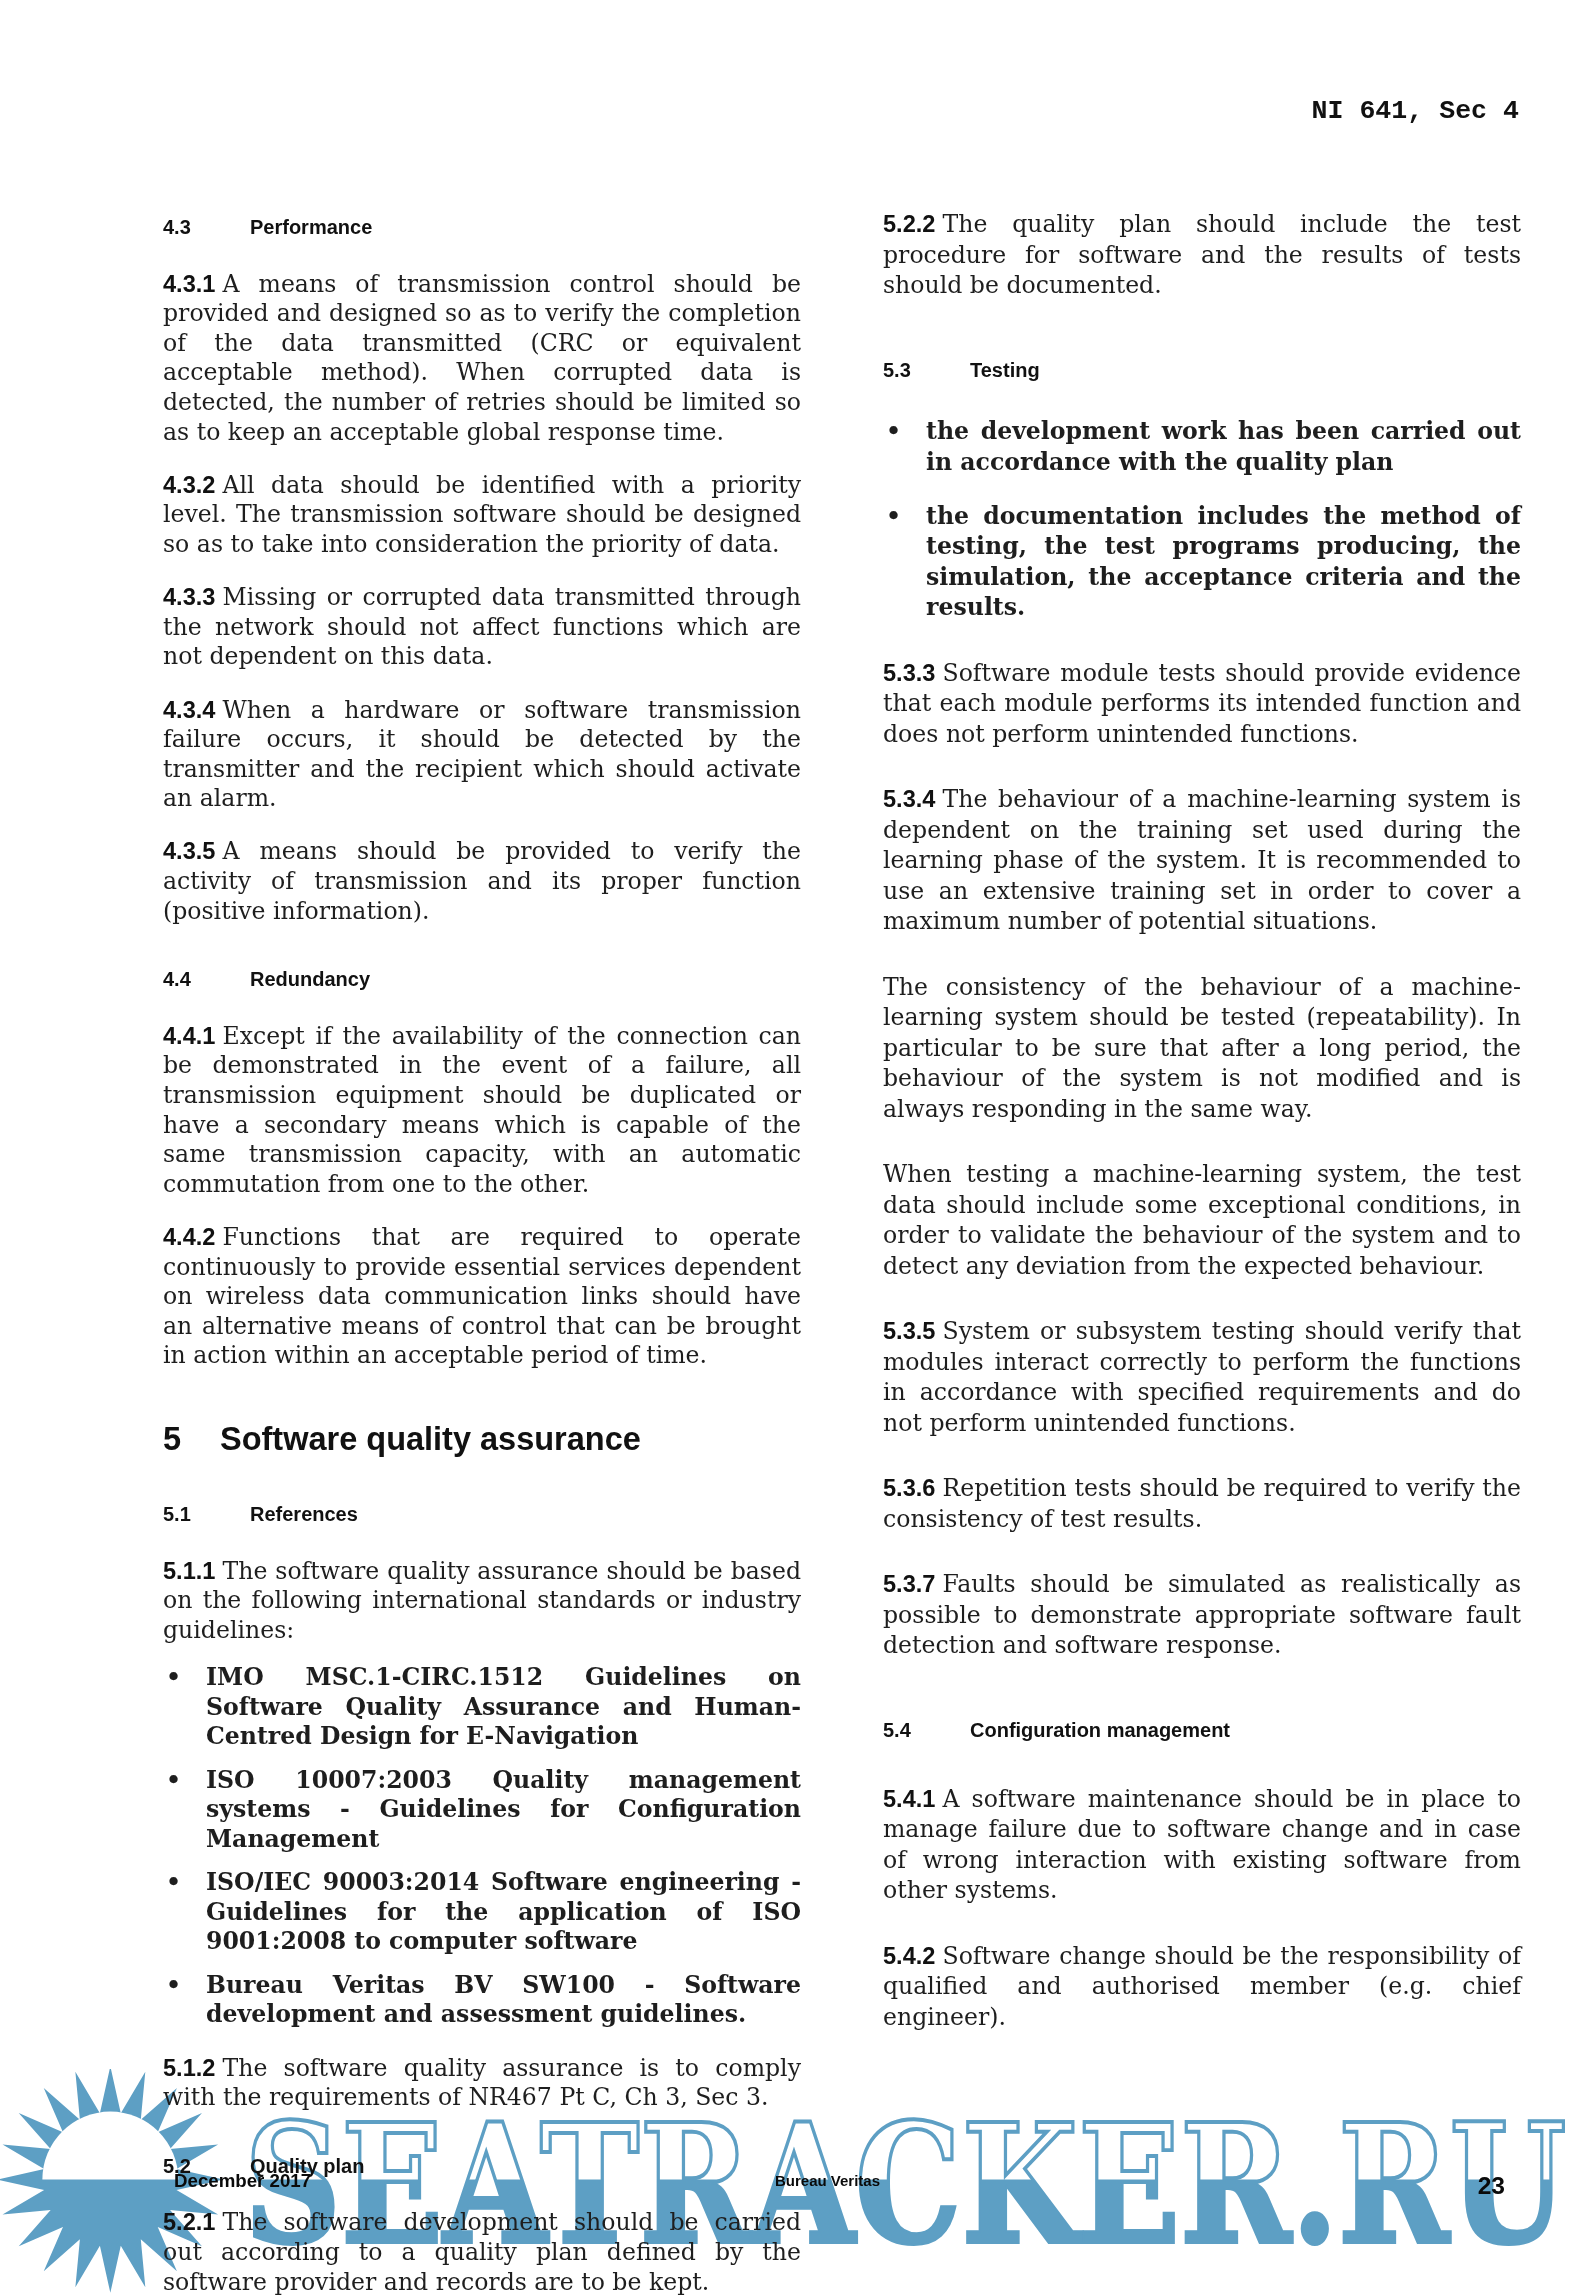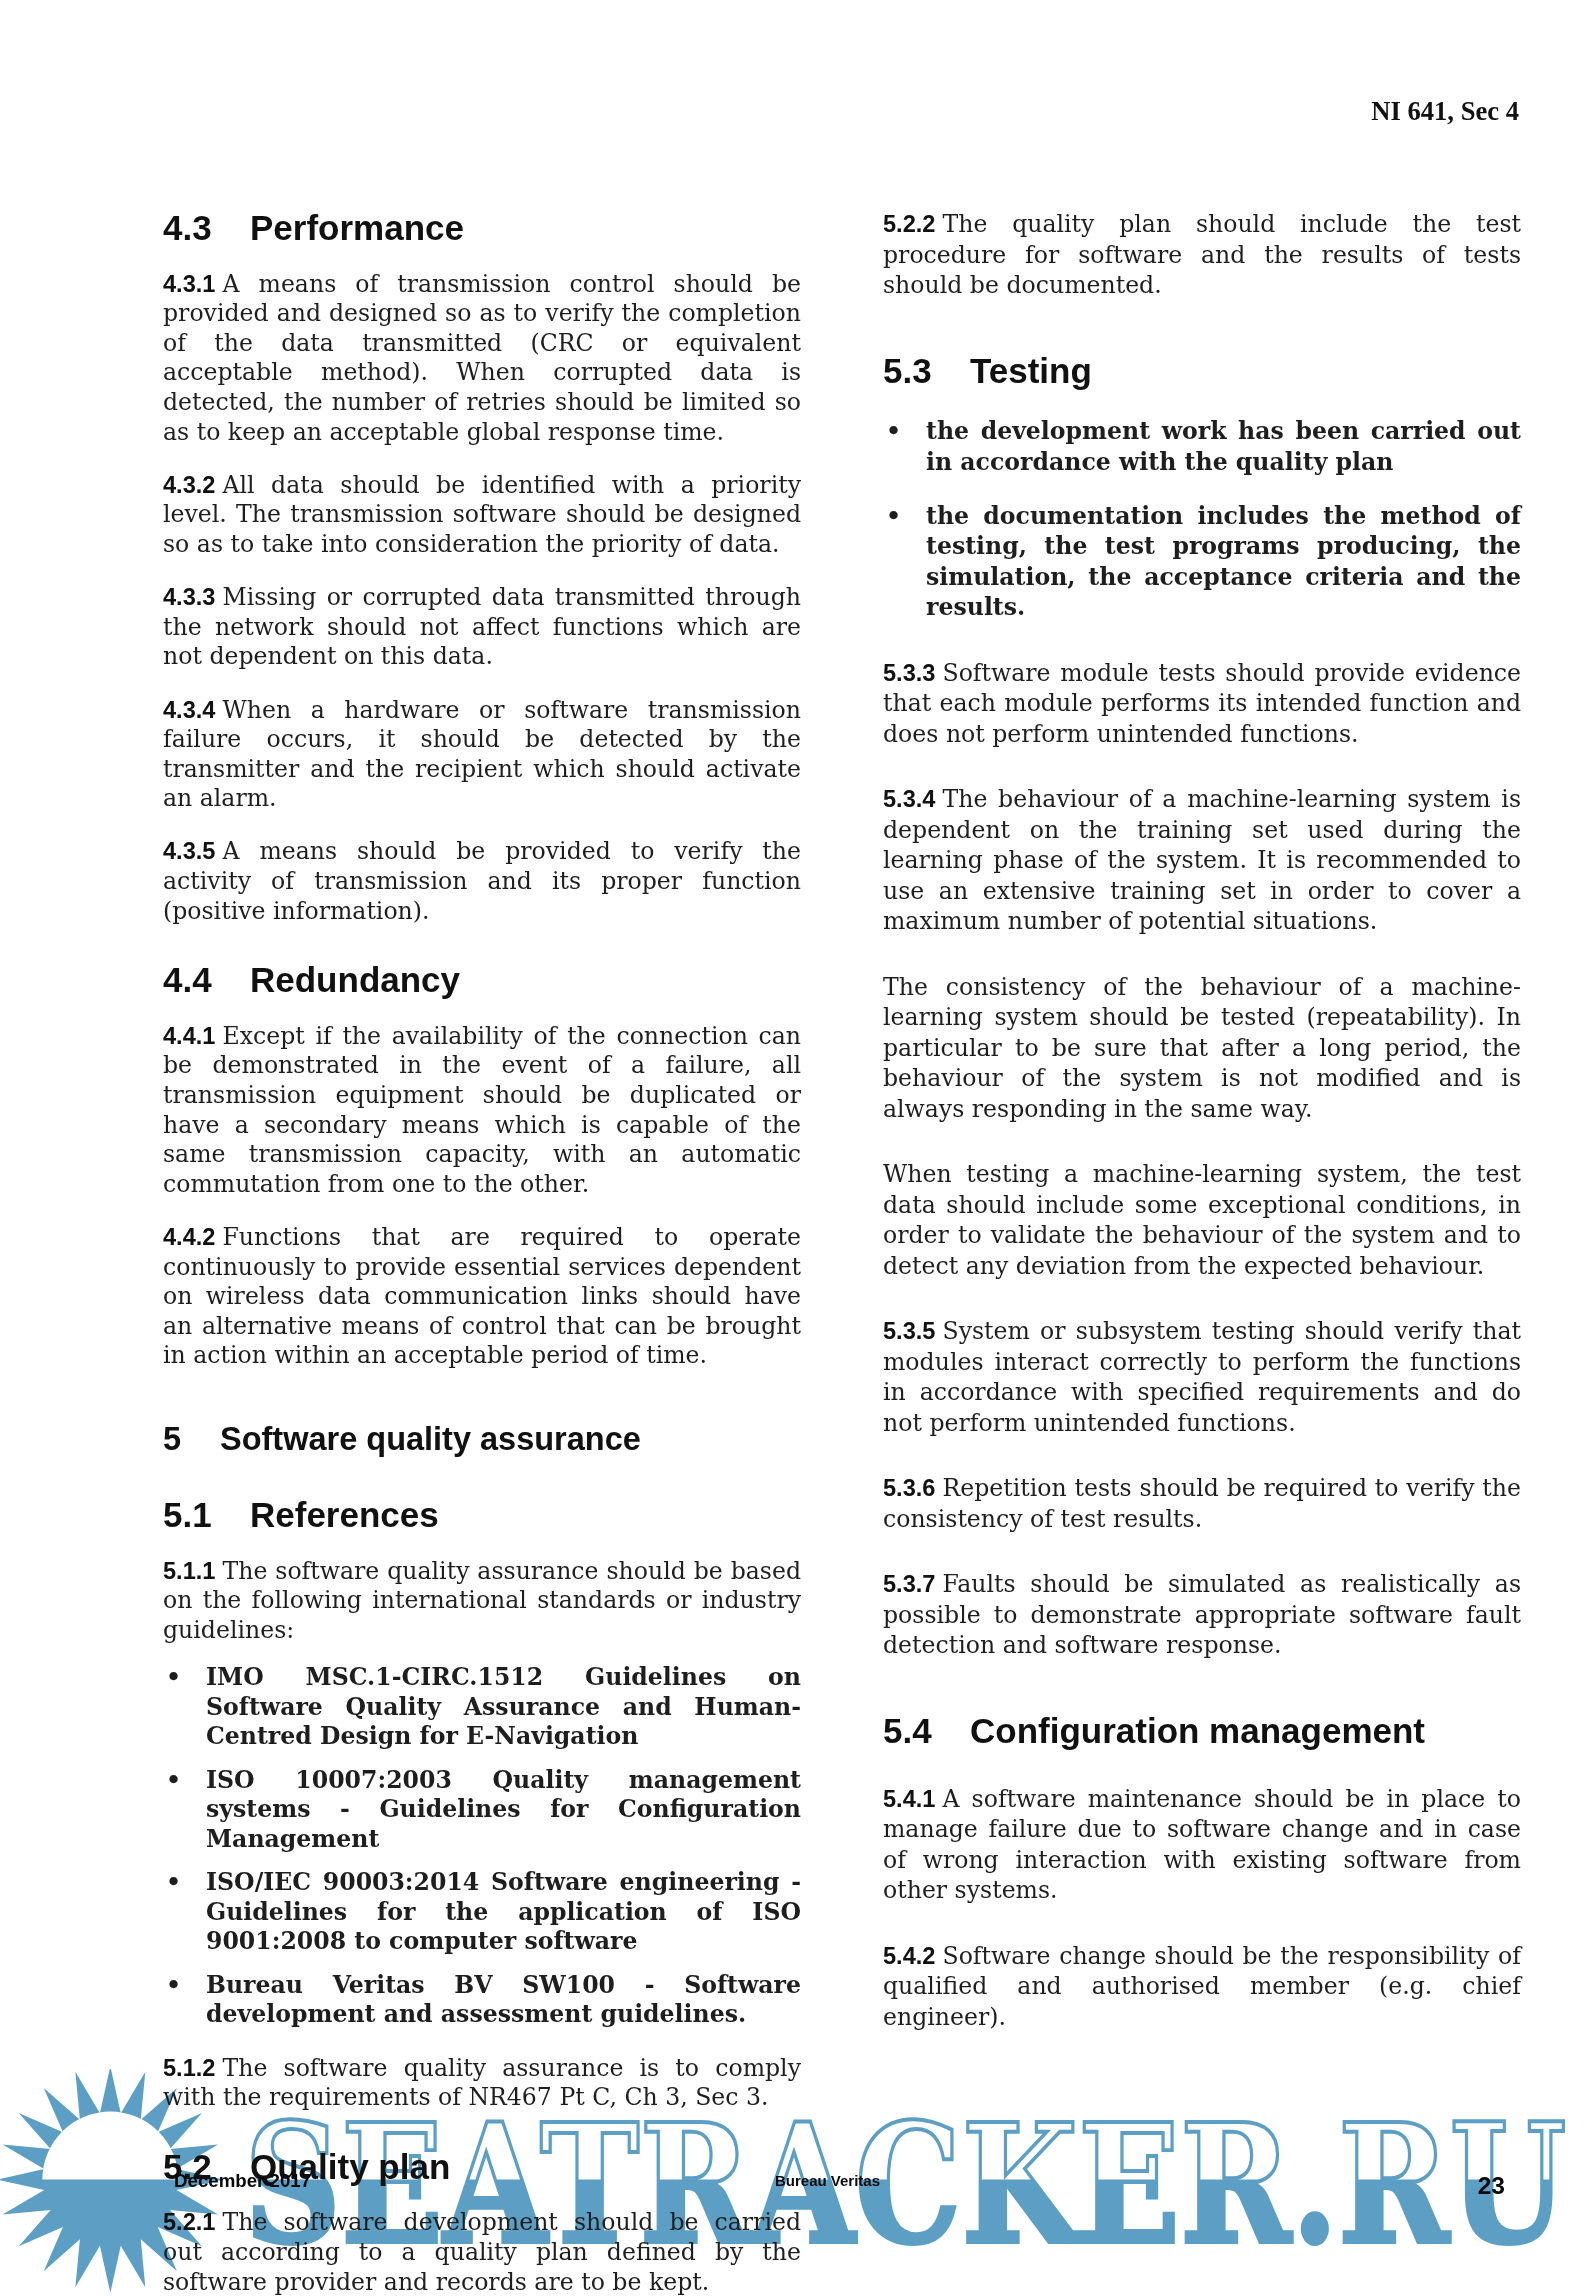--- a/index.html
+++ b/index.html
@@ -3,35 +3,35 @@
 <meta charset="utf-8">
 <style>
   html,body{margin:0;padding:0;background:#e8e8e8;}
   .page{
     position:relative;width:1590px;height:2296px;background:#ffffff;
     overflow:hidden;color:#1e1e1e;
     font-family:"DejaVu Serif", serif;
   }
   .doc-header{
     position:absolute;top:96px;right:71px;
-    font-family:Liberation Serif, serif;font-weight:bold;font-size:26.6px;color:#111;
+    font-family:Liberation Mono, monospace;font-weight:bold;font-size:26.6px;color:#111;
   }
   .col{position:absolute;top:209px;width:638px;font-size:23.6px;text-align:justify;}
   .col-left{left:163px;line-height:29.6px;
     --p-gap:23.6px;--li-gap:13.8px;--h-gap:35px;--h1-gap:47px;}
   .col-right{left:883px;line-height:30.5px;
     --p-gap:35px;--li-gap:23.6px;--h-gap:51px;--h1-gap:51px;}
   .col > :first-child{margin-top:0 !important;}
 
   .h1,.h2{
     display:flex;align-items:baseline;text-align:left;
     font-family:"Liberation Sans", sans-serif;font-weight:bold;color:#111;
   }
   .h1{font-size:32.5px;line-height:43px;margin:var(--h1-gap) 0 0 0;}
-  .h2{font-size:35px;line-height:37px;margin:var(--h-gap) 0 0 0;}
+  .h2{font-size:20px;line-height:37px;margin:var(--h-gap) 0 0 0;}
   .h1 .num{flex:0 0 57px;}
   .h2 .num{flex:0 0 87px;}
 
   .para{margin:var(--p-gap) 0 0 0;}
   .pnum{
     font-family:"Liberation Sans", sans-serif;font-weight:bold;color:#111;
     margin-right:7px;
   }
   ul.bullets{list-style:none;margin:calc(var(--li-gap) + 3.9px) 0 0 0;padding:0;font-weight:bold;}
   ul.bullets li{position:relative;padding-left:43px;margin-top:var(--li-gap);}

